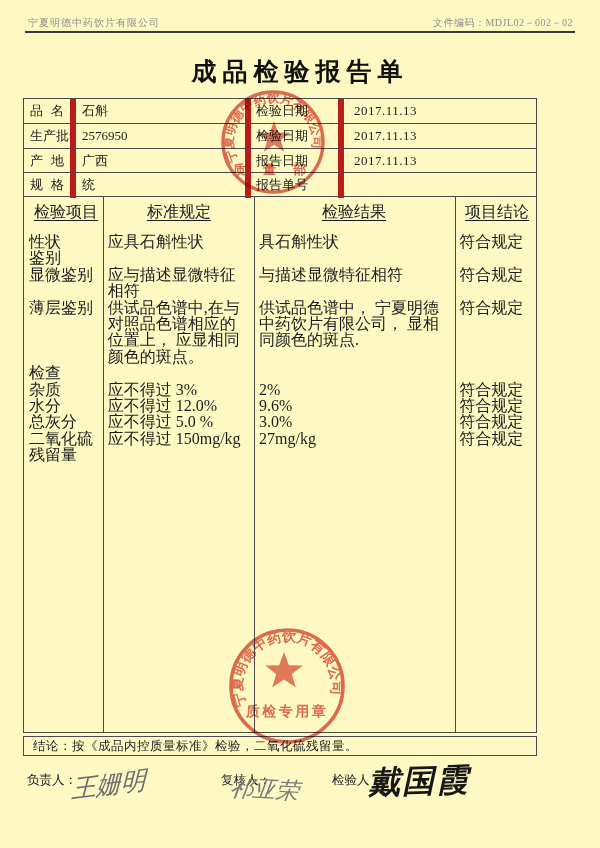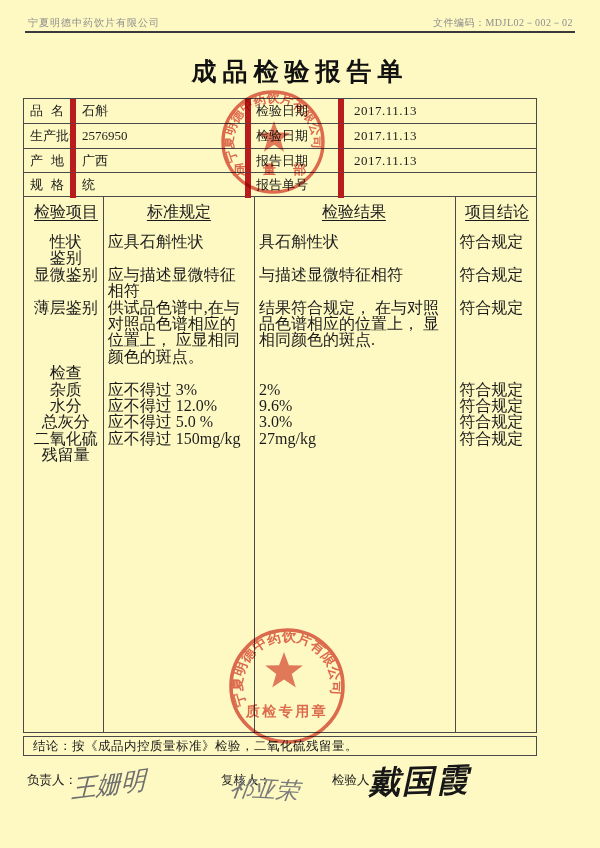--- a/index.html
+++ b/index.html
@@ -29,21 +29,21 @@
   
   .result-table{position:absolute;left:23px;top:197px;width:514px;height:536px;
     border:1px solid #4a4a4a;border-top:none;box-sizing:border-box;font-size:16px;}
   .vline{position:absolute;top:0;bottom:0;width:1px;background:#4a4a4a;}
   .vl1{left:79px;} .vl2{left:230px;} .vl3{left:431px;}
   .rt-head{display:flex;padding-top:5px;margin-bottom:11px;}
   .rt-head .hcell{text-align:center;}
   .rt-head .hcell span{text-decoration:underline;text-underline-offset:3px;}
   .rt-row{display:flex;align-items:flex-start;}
   .rt-row .cell{line-height:16.4px;min-height:16.4px;word-break:break-all;box-sizing:border-box;}
-  .w1{width:79px;padding-left:5px;text-align:center;}
+  .w1{width:79px;padding-left:5px;}
   .w2{width:151px;padding-left:5px;padding-right:4px;}
   .w3{width:201px;padding-left:6px;padding-right:4px;}
   .w4{width:83px;padding-left:6px;}
   
   .conclusion{position:absolute;left:23px;top:736px;width:514px;height:20px;
     border:1px solid #4a4a4a;box-sizing:border-box;line-height:18px;
     padding-left:9px;font-size:12.5px;letter-spacing:.5px;}
   
   .sig-row{position:absolute;left:23px;top:766px;width:554px;height:55px;font-size:12.5px;}
   .sig-label{position:absolute;top:6px;color:#222;}
@@ -110,21 +110,21 @@
       </div>
       <div class="rt-row">
         <div class="cell w1">显微鉴别</div>
         <div class="cell w2">应与描述显微特征相符</div>
         <div class="cell w3">与描述显微特征相符</div>
         <div class="cell w4">符合规定</div>
       </div>
       <div class="rt-row">
         <div class="cell w1">薄层鉴别</div>
         <div class="cell w2">供试品色谱中,在与对照品色谱相应的位置上， 应显相同颜色的斑点。</div>
-        <div class="cell w3">结果符合规定， 在与对照品色谱相应的位置上， 显相同颜色的斑点.</div>
+        <div class="cell w3">供试品色谱中， 宁夏明德中药饮片有限公司， 显相同颜色的斑点.</div>
         <div class="cell w4">符合规定</div>
       </div>
       <div class="rt-row">
         <div class="cell w1">检查</div>
         <div class="cell w2"></div>
         <div class="cell w3"></div>
         <div class="cell w4"></div>
       </div>
       <div class="rt-row">
         <div class="cell w1">杂质</div>

